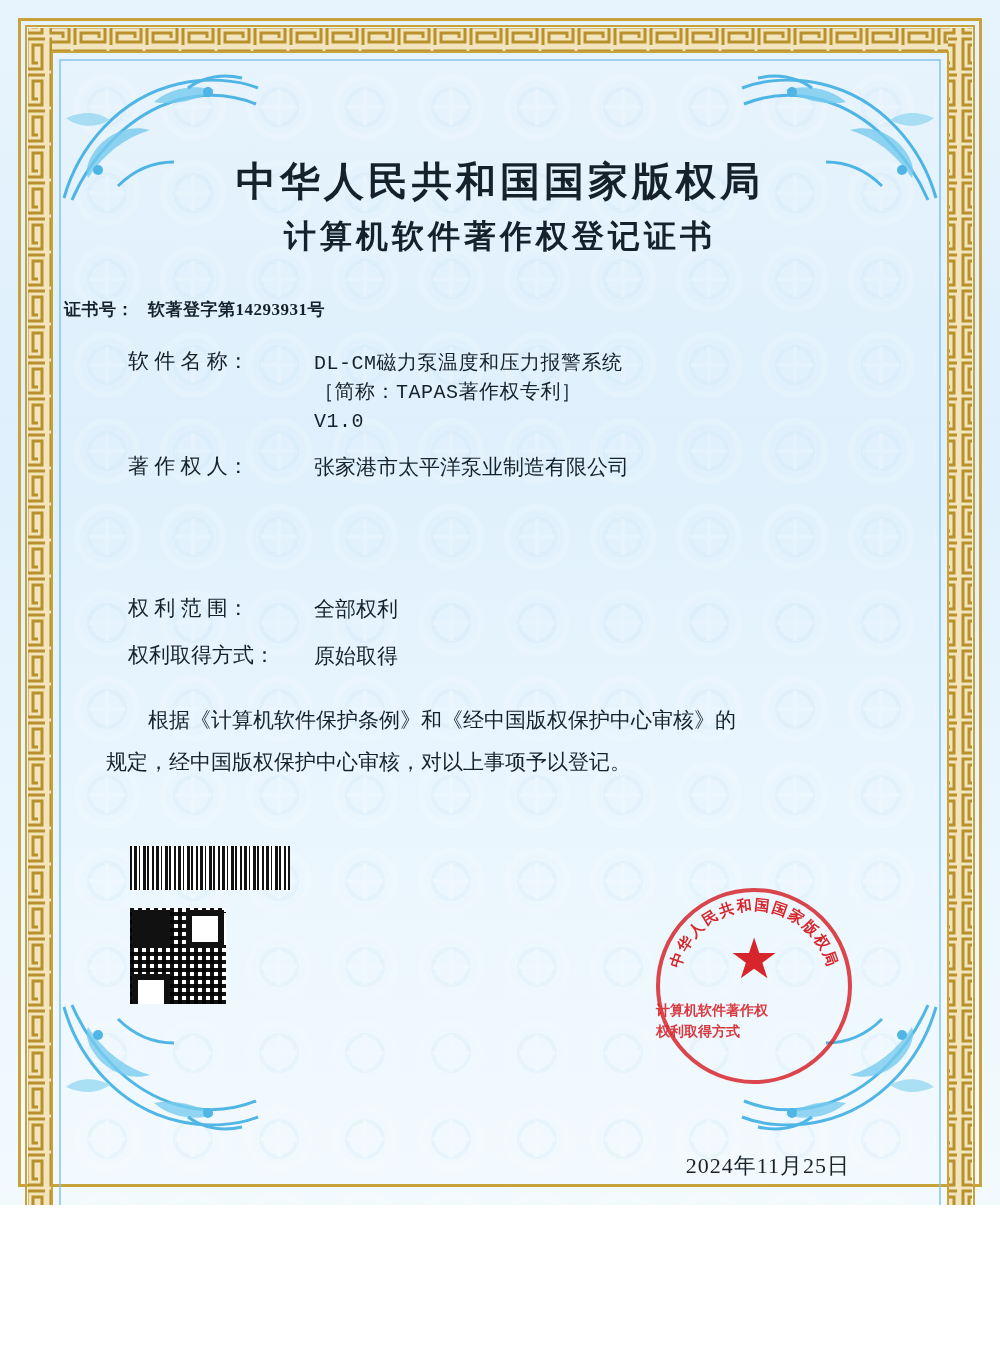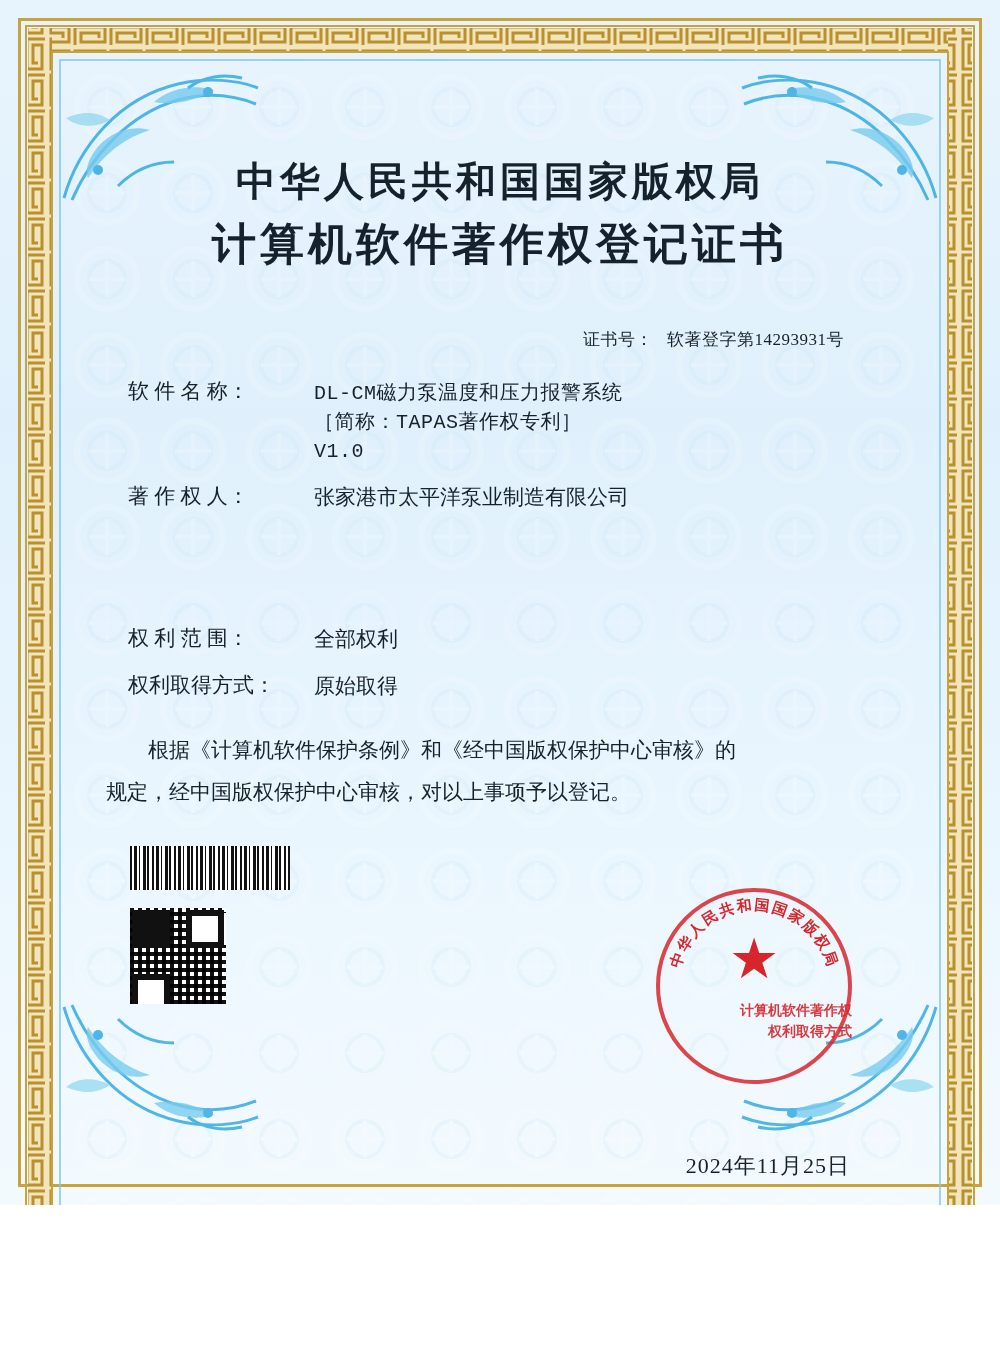--- a/index.html
+++ b/index.html
@@ -54,29 +54,30 @@
     padding-top: 88px;
   }
   .title-line1, .title-line2 {
     font-family: "Liberation Serif", serif;
     font-weight: bold;
     font-size: 40px;
     letter-spacing: 4px;
     color: #16222b;
     line-height: 1.5;
   }
-  .title-line2 { font-size: 44px; }
+  .title-line2 { font-size: 32px; }
 
   .cert-no {
-    margin-top: 50px;
-    text-align: right;
+    margin-top: 38px;
+    text-align: left;
     padding-right: 92px;
     font-size: 17px;
     color: #16222b;
     letter-spacing: .5px;
+    font-weight: bold;
   }
   .cert-no .label { margin-right: 14px; }
 
   .fields {
     margin-top: 26px;
     padding-left: 64px;
   }
   .field-row {
     display: flex;
     align-items: flex-start;
@@ -203,21 +204,21 @@
     fill: #d7262b;
     font-family: "Liberation Serif", serif;
     font-size: 15px;
     font-weight: bold;
     letter-spacing: 2px;
   }
   .seal-bottom {
     position: absolute;
     left: 0; right: 0;
     top: 112px;
-    text-align: right;
+    text-align: left;
     color: #d7262b;
     font-size: 14px;
     font-weight: bold;
     line-height: 1.5;
     opacity: .9;
   }
 
   .issue-date {
     position: absolute;
     right: 150px;

